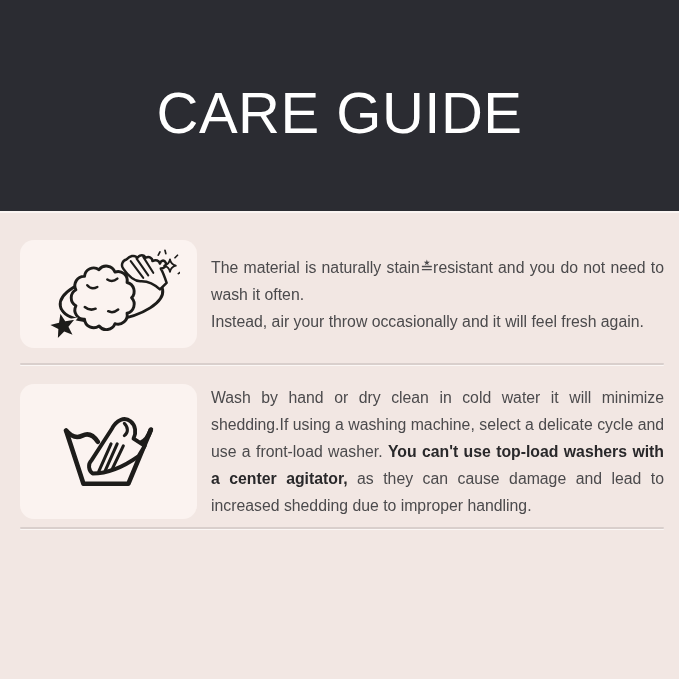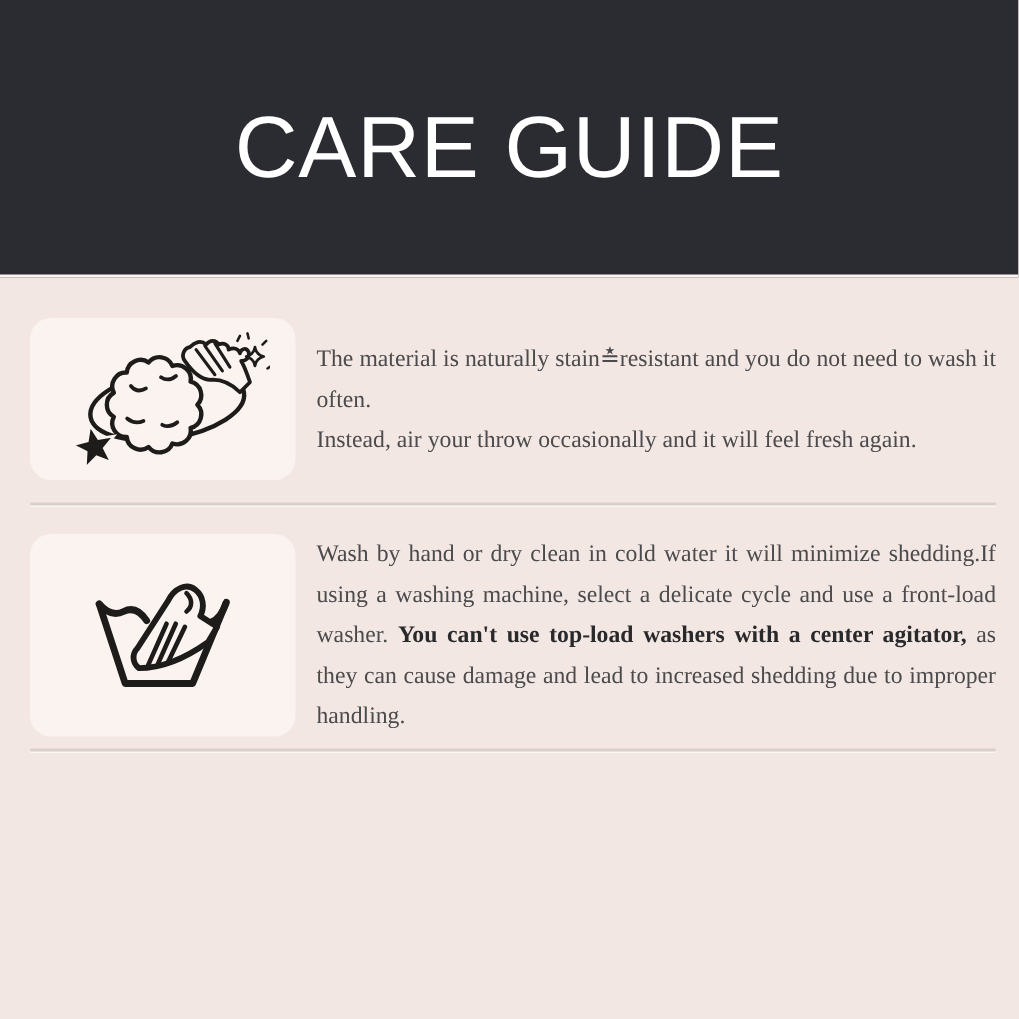--- a/index.html
+++ b/index.html
@@ -3,40 +3,40 @@
 <meta charset="utf-8">
 <style>
   * { margin:0; padding:0; box-sizing:border-box; }
   html,body { width:679px; height:679px; }
   body {
     background:#f2e7e3;
     font-family:"Liberation Sans","DejaVu Sans",sans-serif;
     overflow:hidden;
   }
   .header {
-    height:185px; background:#2b2c32;
+    height:213px; background:#2b2c32;
     display:flex; align-items:center; justify-content:center;
     padding-top:14px;
     border-bottom:2px solid #fbf5f2;
   }
   .title {
     color:#ffffff; font-size:58px; font-weight:500; letter-spacing:0.5px;
   }
   .content { padding:27px 15px 0 20px; }
   .row { display:flex; align-items:center; gap:14px; }
   .card {
     flex:0 0 177px; background:#fbf3f0; border-radius:14px;
     display:flex; align-items:center; justify-content:center;
   }
   .card.c1 { height:108px; }
   .card.c2 { height:135px; }
   .card.c3 { height:106px; }
   .text {
     flex:1; font-size:15.8px; line-height:27px; color:#4b4a4c;
-    text-align:justify; white-space:pre-line;font-family:Liberation Serif, serif;
+    text-align:justify; white-space:pre-line;
   }
   .text b { color:#29282a; font-weight:700; }
   .divider {
     height:2px; background:#d9cfcc; border-radius:1px;
     box-shadow:0 1px 0 rgba(255,255,255,.65);
     margin:15px 0 19px 0;
   }
   .divider.d2 { margin:8px 0 10px 0; }
   svg { display:block; }
 </style>

